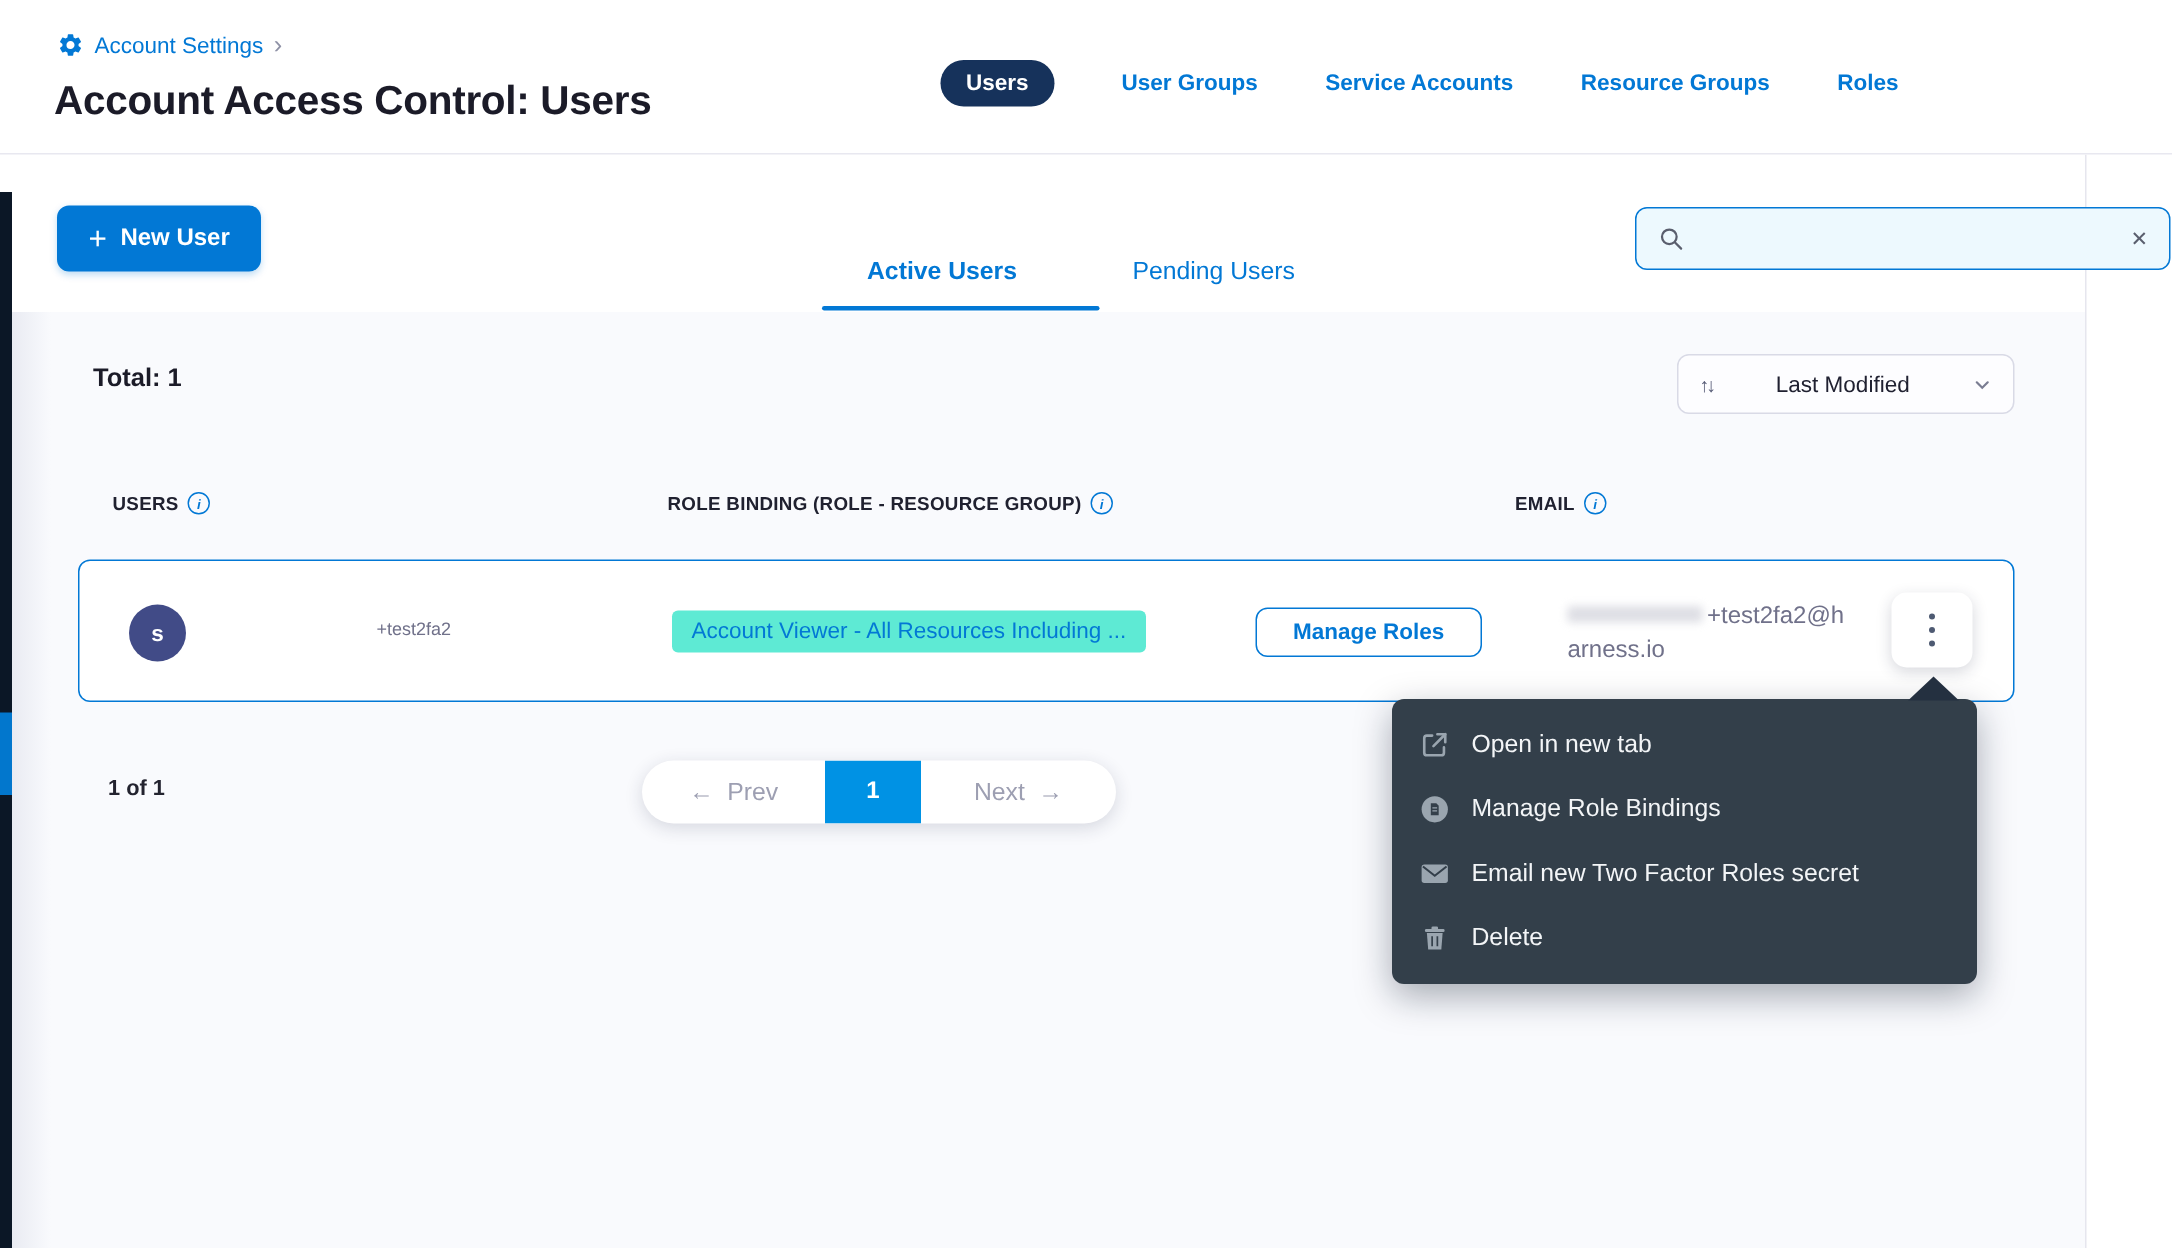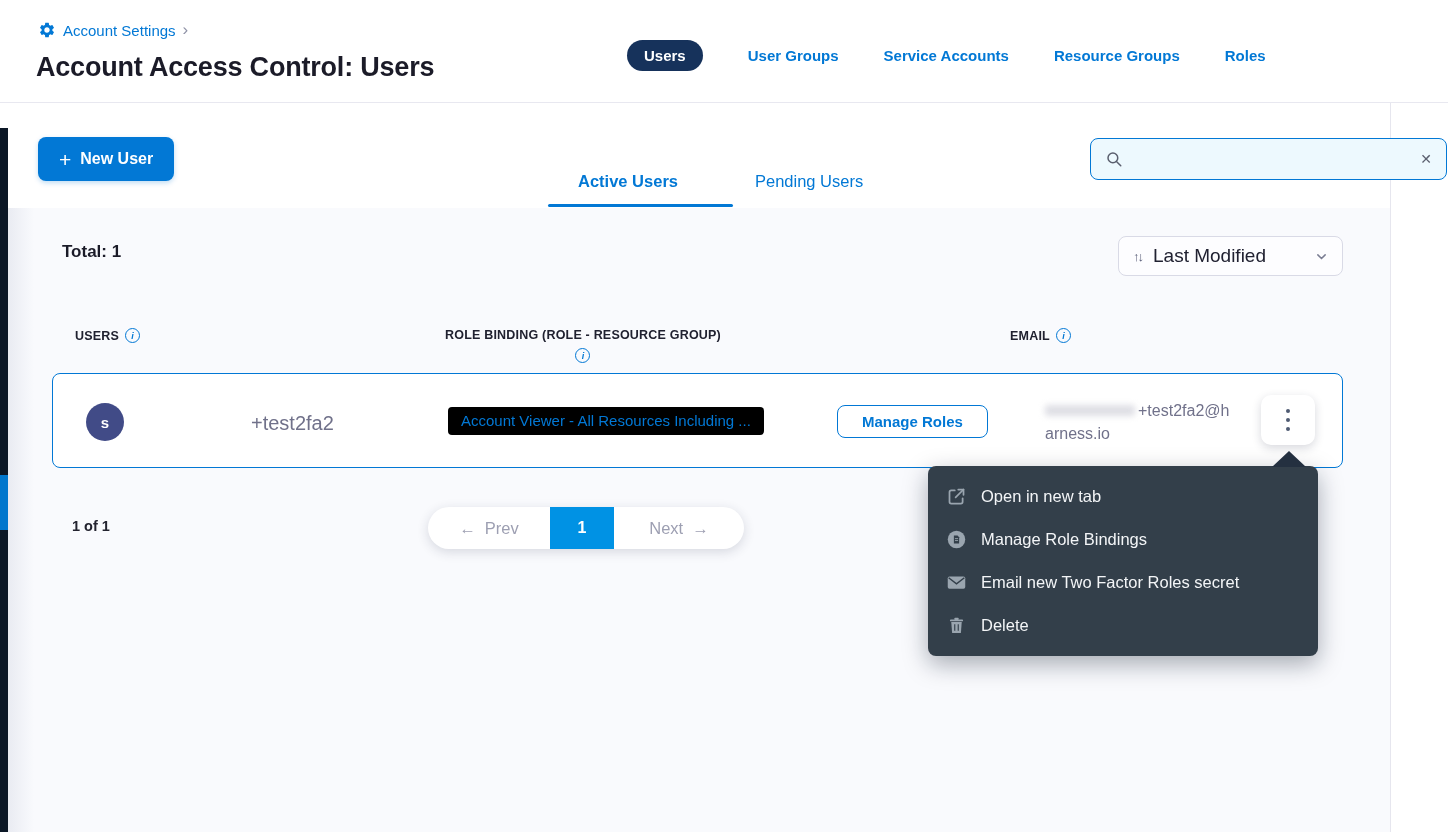--- a/index.html
+++ b/index.html
@@ -51,38 +51,38 @@
   .left-strip { position:absolute; left:0; top:128px; width:8px; bottom:0;
     background:#0b1726; z-index:6; }
   .left-strip-active { position:absolute; left:0; top:347px; width:8px; height:55px; background:#0277cd; }
 
   
   .total { position:absolute; left:62px; top:242px; font-size:17px; font-weight:700; color:#1b1b28; z-index:1; }
   .sort { position:absolute; left:1118px; top:236px; width:225px; height:40px;
     background:#fdfdff; border:1px solid #d9dae6; border-radius:8px; display:flex;
     align-items:center; gap:11px; padding:0 14px; cursor:pointer; z-index:1; }
   .sort-glyph { font-size:13px; color:#565b76; letter-spacing:-2px; white-space:nowrap; }
-  .sort-label { flex:1; font-size:19px; color:#202131; font-weight:500; }
+  .sort-label { flex:1; font-size:15px; color:#202131; font-weight:500;text-align:center; }
 
   .col-head { position:absolute; top:328px; display:flex; align-items:center; gap:6px; z-index:1; }
   .col-head .col-label { font-size:12.5px; font-weight:700; color:#202130; letter-spacing:.2px; }
   .info-icon { width:15px; height:15px; border:1.4px solid #0278d5; border-radius:50%;
     color:#0278d5; font-size:9px; font-weight:700; font-style:italic; display:flex;
     align-items:center; justify-content:center; cursor:pointer; }
-  .col-users { left:75px; } .col-role { left:445px;flex-direction:column; } .col-email { left:1010px; }
+  .col-users { left:75px; } .col-role { left:445px; } .col-email { left:1010px; }
 
   
   .row-card { position:absolute; left:52px; top:373px; width:1291px; height:95px;
     background:#fff; border:1.5px solid #0278d5; border-radius:8px; z-index:2; cursor:pointer; }
   .avatar { position:absolute; left:33px; top:29px; width:38px; height:38px; border-radius:50%;
     background:#414b87; color:#fff; font-size:15px; font-weight:700; display:flex;
     align-items:center; justify-content:center; }
-  .user-name { position:absolute; left:198px; top:38px; font-size:20px; color:#70718a; }
+  .user-name { position:absolute; left:198px; top:38px; font-size:12px; color:#70718a; }
   .role-chip { position:absolute; left:395px; top:33px; height:28px; line-height:28px;
-    background:#000000; border-radius:4px; padding:0 13px; font-size:15px; color:#0278d5; white-space:nowrap; }
+    background:#5eead4; border-radius:4px; padding:0 13px; font-size:15px; color:#0278d5; white-space:nowrap; }
   .manage-roles { position:absolute; left:784px; top:31px; height:33px; padding:0 24px;
     background:#fff; border:1.6px solid #0278d5; border-radius:8px; color:#0278d5;
     font-size:15px; font-weight:700; font-family:"Liberation Sans",sans-serif; cursor:pointer; }
   .email-cell { position:absolute; left:955px; top:25px; width:250px; font-size:16px;
     color:#70718a; line-height:23px;margin-left:37px; }
   .redacted { display:inline-block; width:90px; height:11px; background:#c3c4cf;
     border-radius:2px; filter:blur(3px); opacity:.55; margin-right:3px; }
   .kebab { position:absolute; left:1208px; top:21px; width:54px; height:50px; background:#fff;
     border-radius:10px; box-shadow:0 3px 10px rgba(32,37,68,.18); display:flex; flex-direction:column;
     align-items:center; justify-content:center; gap:4.5px; cursor:pointer; border:none; }

